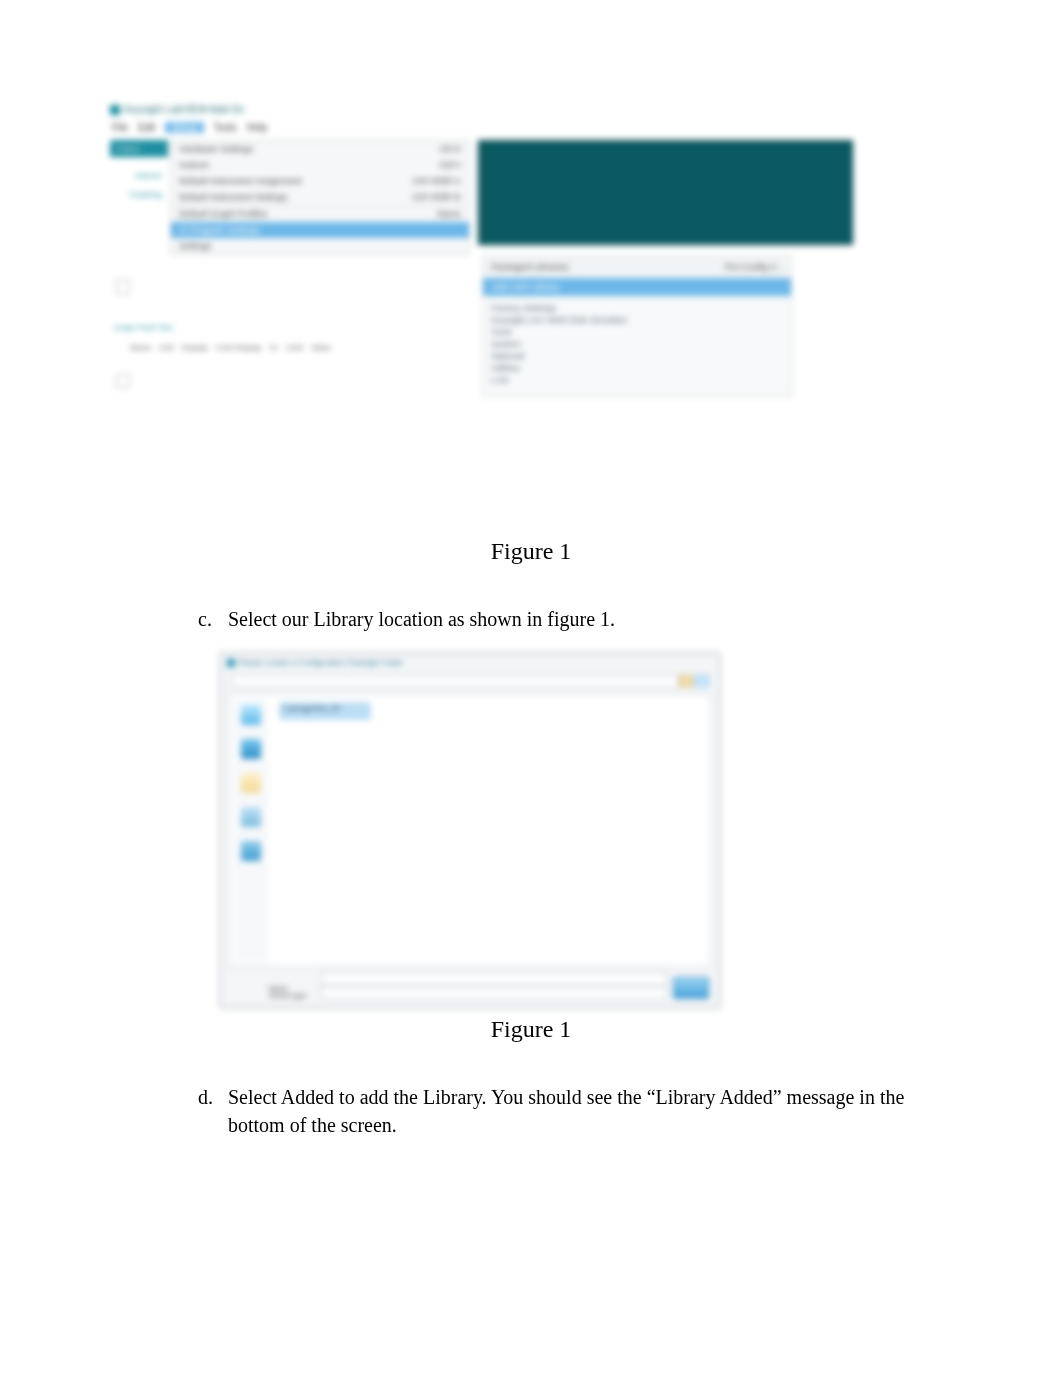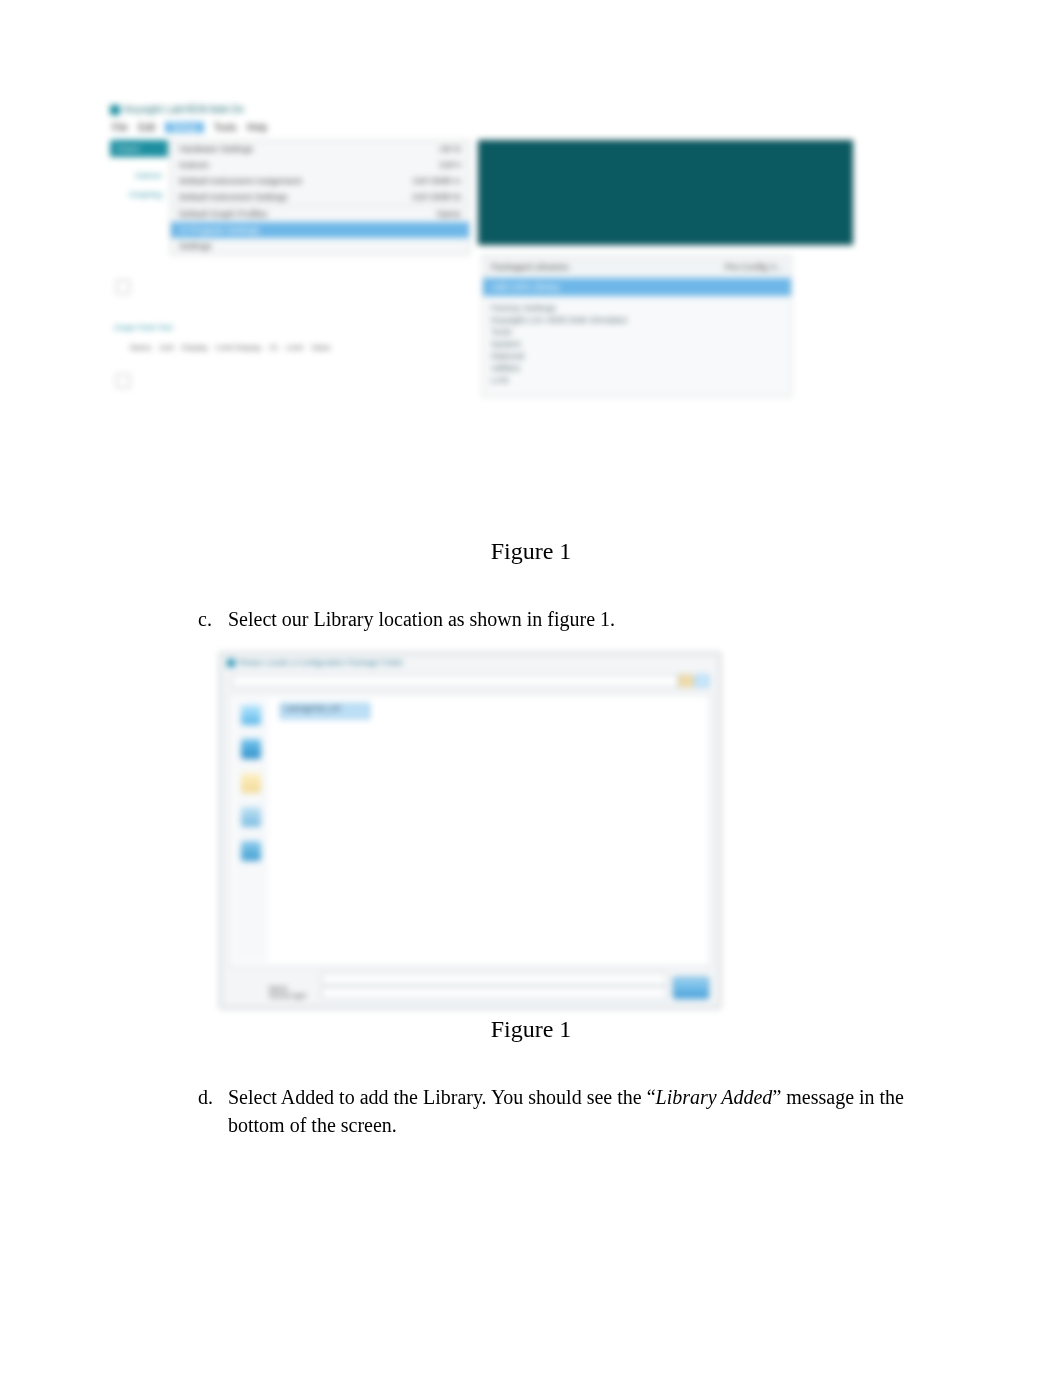--- a/index.html
+++ b/index.html
@@ -34,21 +34,20 @@
       line-height: 1.4;
     }
     .ol-marker {
       width: 30px;
       flex-shrink: 0;
     }
     .ol-body {
       flex: 1;
     }
     .italic {
-      font-style: italic;
     }
 
     
     .fig1 {
       position: relative;
       width: 740px;
       height: 430px;
       margin-left: 10px;
       filter: blur(3px);
       font-family: Arial, sans-serif;

